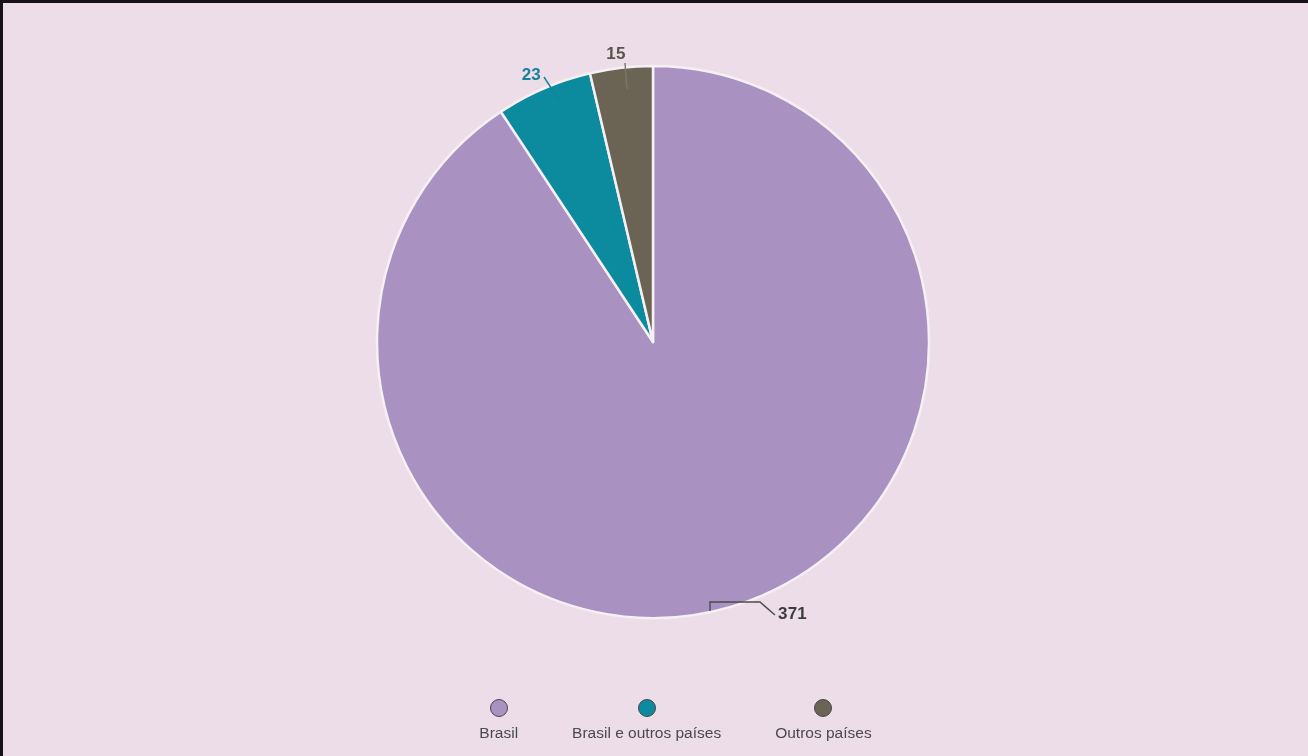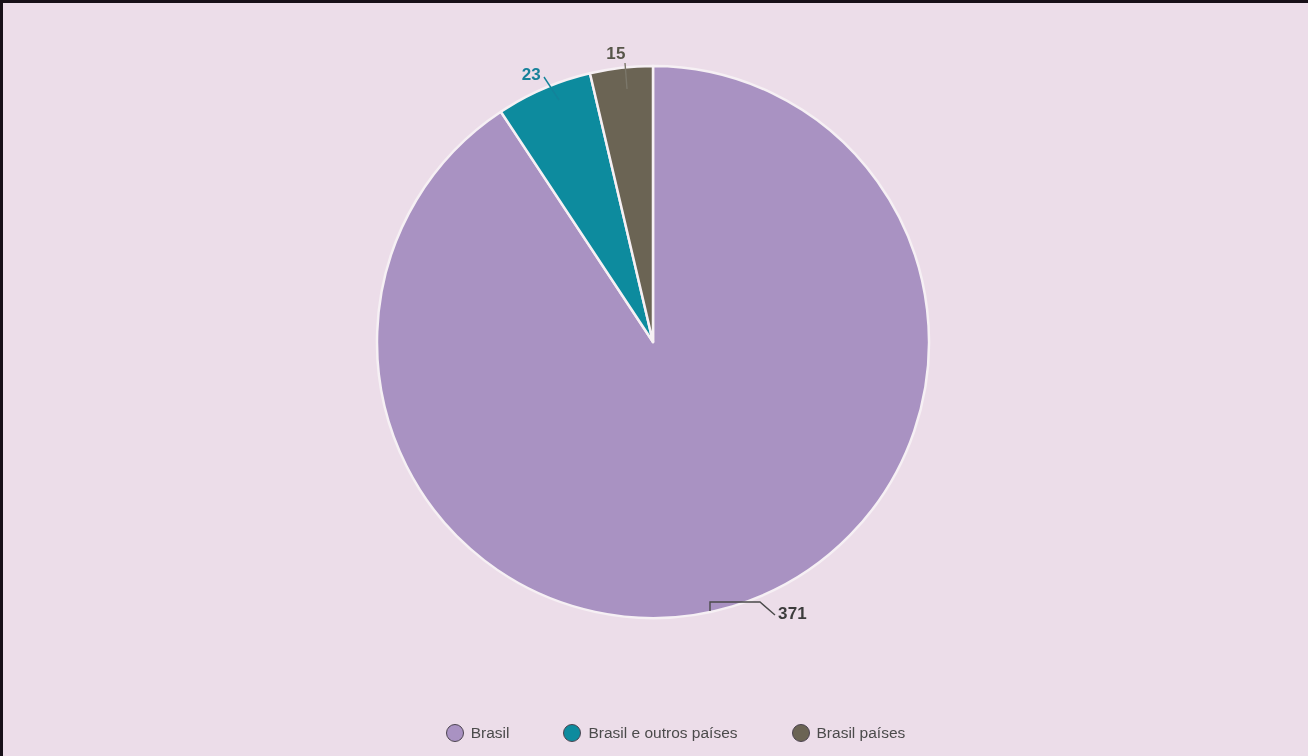--- a/index.html
+++ b/index.html
@@ -62,21 +62,21 @@
     right: 0;
     bottom: 14px;
     display: flex;
     flex-direction: row;
     align-items: center;
     justify-content: center;
     gap: 14px;
   }
   .legend-item {
     display: flex;
-    flex-direction: row;
+    flex-direction: column;
     align-items: center;
     gap: 7px;
     padding-left: 40px;
   }
   .legend-swatch {
     width: 18px;
     height: 18px;
     border-radius: 50%;
     border: 1px solid #4c4450;
     box-sizing: border-box;
@@ -116,17 +116,17 @@
       <div class="legend-item">
         <span class="legend-swatch" style="background: rgb(169, 146, 194);"></span>
         <span class="legend-label">Brasil</span>
       </div>
       <div class="legend-item">
         <span class="legend-swatch" style="background: rgb(13, 139, 158);"></span>
         <span class="legend-label">Brasil e outros países</span>
       </div>
       <div class="legend-item">
         <span class="legend-swatch" style="background: rgb(107, 100, 84);"></span>
-        <span class="legend-label">Brasil países</span>
+        <span class="legend-label">Outros países</span>
       </div>
     </div>
 
 </div>
 
 </body></html>

